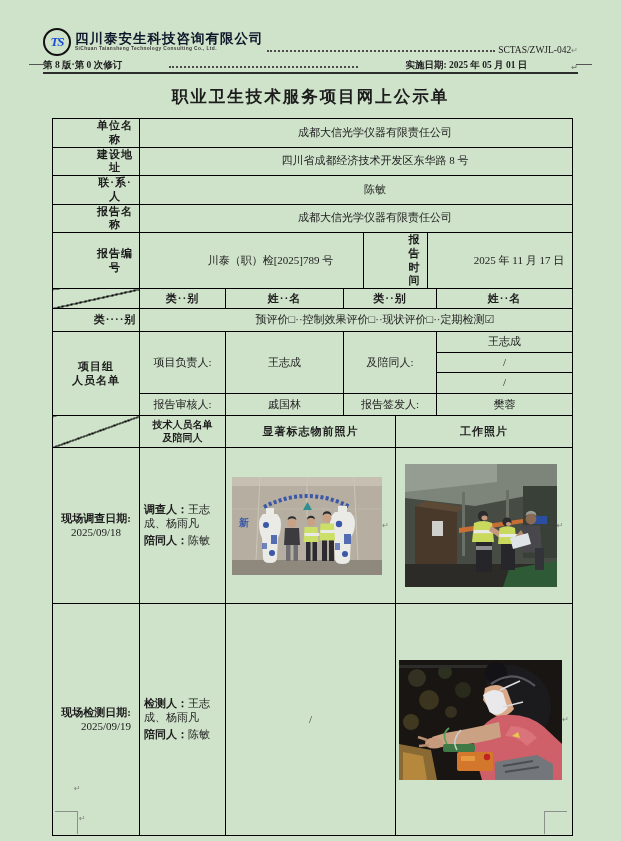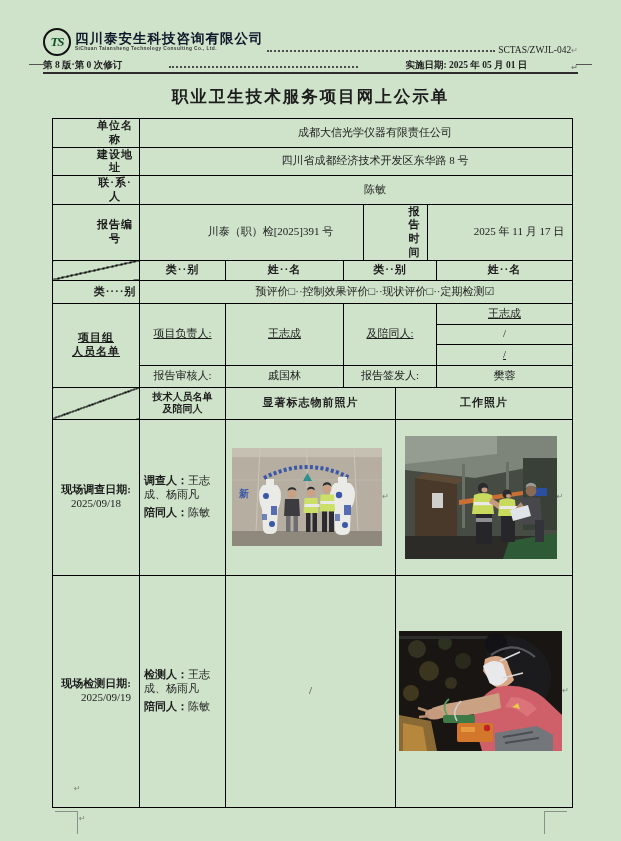--- a/index.html
+++ b/index.html
@@ -5,21 +5,21 @@
   html,body{margin:0;padding:0;}
   body{width:621px;height:841px;background:#cfe2ca;font-family:"Liberation Serif","DejaVu Serif",serif;color:#1c1c1c;}
   .page{position:relative;width:621px;height:841px;overflow:hidden;}
 
   
   .hdr{position:absolute;left:43px;top:28px;width:535px;}
   .hdr-line1{display:flex;align-items:flex-end;}
   .logo{display:flex;align-items:center;gap:4px;}
   .logo-circle{width:24px;height:24px;border:2.5px solid #111;border-radius:50%;
     display:flex;align-items:center;justify-content:center;font-weight:bold;
-    font-style:italic;font-size:13px;letter-spacing:-1px;color:#14532d;background:transparent;}
+    font-style:italic;font-size:13px;letter-spacing:-1px;color:#1d4ed8;background:transparent;}
   .logo-text{display:flex;flex-direction:column;line-height:1;}
   .logo-cn{font-weight:bold;font-size:13.5px;letter-spacing:1px;color:#0f172a;
     font-family:"Liberation Sans","DejaVu Sans",sans-serif;}
   .logo-en{font-size:4.8px;font-weight:bold;color:#3c3c3c;letter-spacing:.4px;margin-top:1.5px;
     font-family:"Liberation Sans","DejaVu Sans",sans-serif;}
   .leader{flex:1;border-bottom:2px dotted #4a4a4a;margin:0 3px 4px 3px;height:1px;}
   .doc-code{font-size:9.5px;white-space:nowrap;padding-bottom:1px;}
   .hdr-line2{display:flex;align-items:flex-end;margin-top:3px;font-size:9.5px;font-weight:bold;gap:44px;}
   .hdr-rule{position:absolute;left:0;top:44px;width:535px;height:2px;background:#2d2d2d;}
   .side-dash{position:absolute;top:36px;width:16px;height:1.2px;background:#555;}
@@ -31,21 +31,21 @@
   .title{position:absolute;left:0;top:86px;width:621px;text-align:center;
     font-size:16.5px;font-weight:bold;letter-spacing:2px;}
 
   
   .tables{position:absolute;left:52px;top:118px;width:520px;}
   table.t{border-collapse:collapse;table-layout:fixed;width:520px;margin-top:-1px;}
   table.t:first-child{margin-top:0;}
   .t td{border:1px solid #000;text-align:center;vertical-align:middle;
     font-size:11px;padding:0 2px;overflow:hidden;line-height:1.25;}
   .lbl{font-weight:bold;letter-spacing:1px;}
-  .h23 td{height:22px;padding-left:40px;} .h20 td{height:19px;} .h21 td{height:20px;text-decoration:underline;}
+  .h23 td{height:22px;padding-left:40px;} .h20 td{height:19px;} .h21 td{height:20px;}
   .h22 td{height:21px;} .h32 td{height:31px;}
   .h156 td{height:155px;} .h232 td{height:231px;}
   .diag{background:
     linear-gradient(to bottom right,transparent calc(50% - .7px),#000 calc(50% - .7px),#000 calc(50% + .7px),transparent calc(50% + .7px));}
   .pre{white-space:pre-line;}
   .date-cell{font-weight:bold;font-size:11px;text-align:left;padding:0 2px;}
   .date-val{font-weight:normal;display:block;}
   .date-val.right{text-align:right;padding-right:6px;}
   .people-cell p{margin:4px 0;text-align:left;padding:0 2px;font-size:11px;}
   .people-cell .plbl{font-weight:bold;}
@@ -103,34 +103,38 @@
         <td>成都大信光学仪器有限责任公司</td>
       </tr>
       <tr class="h23">
         <td class="lbl">建设地址</td>
         <td>四川省成都经济技术开发区东华路 8 号</td>
       </tr>
       <tr class="h23">
         <td class="lbl">联·系·人</td>
         <td>陈敏</td>
       </tr>
+      <tr class="h23">
+        <td class="lbl">报告名称</td>
+        <td>成都大信光学仪器有限责任公司</td>
+      </tr>
     </tbody>
       </table>
 
     <table class="t">
       <colgroup>
           <col style="width:87px">
           <col style="width:224px">
           <col style="width:64px">
           <col style="width:145px">
         </colgroup>
       <tbody>
           <tr class="h23">
         <td class="lbl">报告编号</td>
-        <td>川泰（职）检[2025]391 号</td>
+        <td>川泰（职）检[2025]789 号</td>
         <td class="lbl">报告时间</td>
         <td>2025 年 11 月 17 日</td>
       </tr>
     </tbody>
       </table>
 
     <table class="t">
       <colgroup>
           <col style="width:87px">
           <col style="width:86px">

